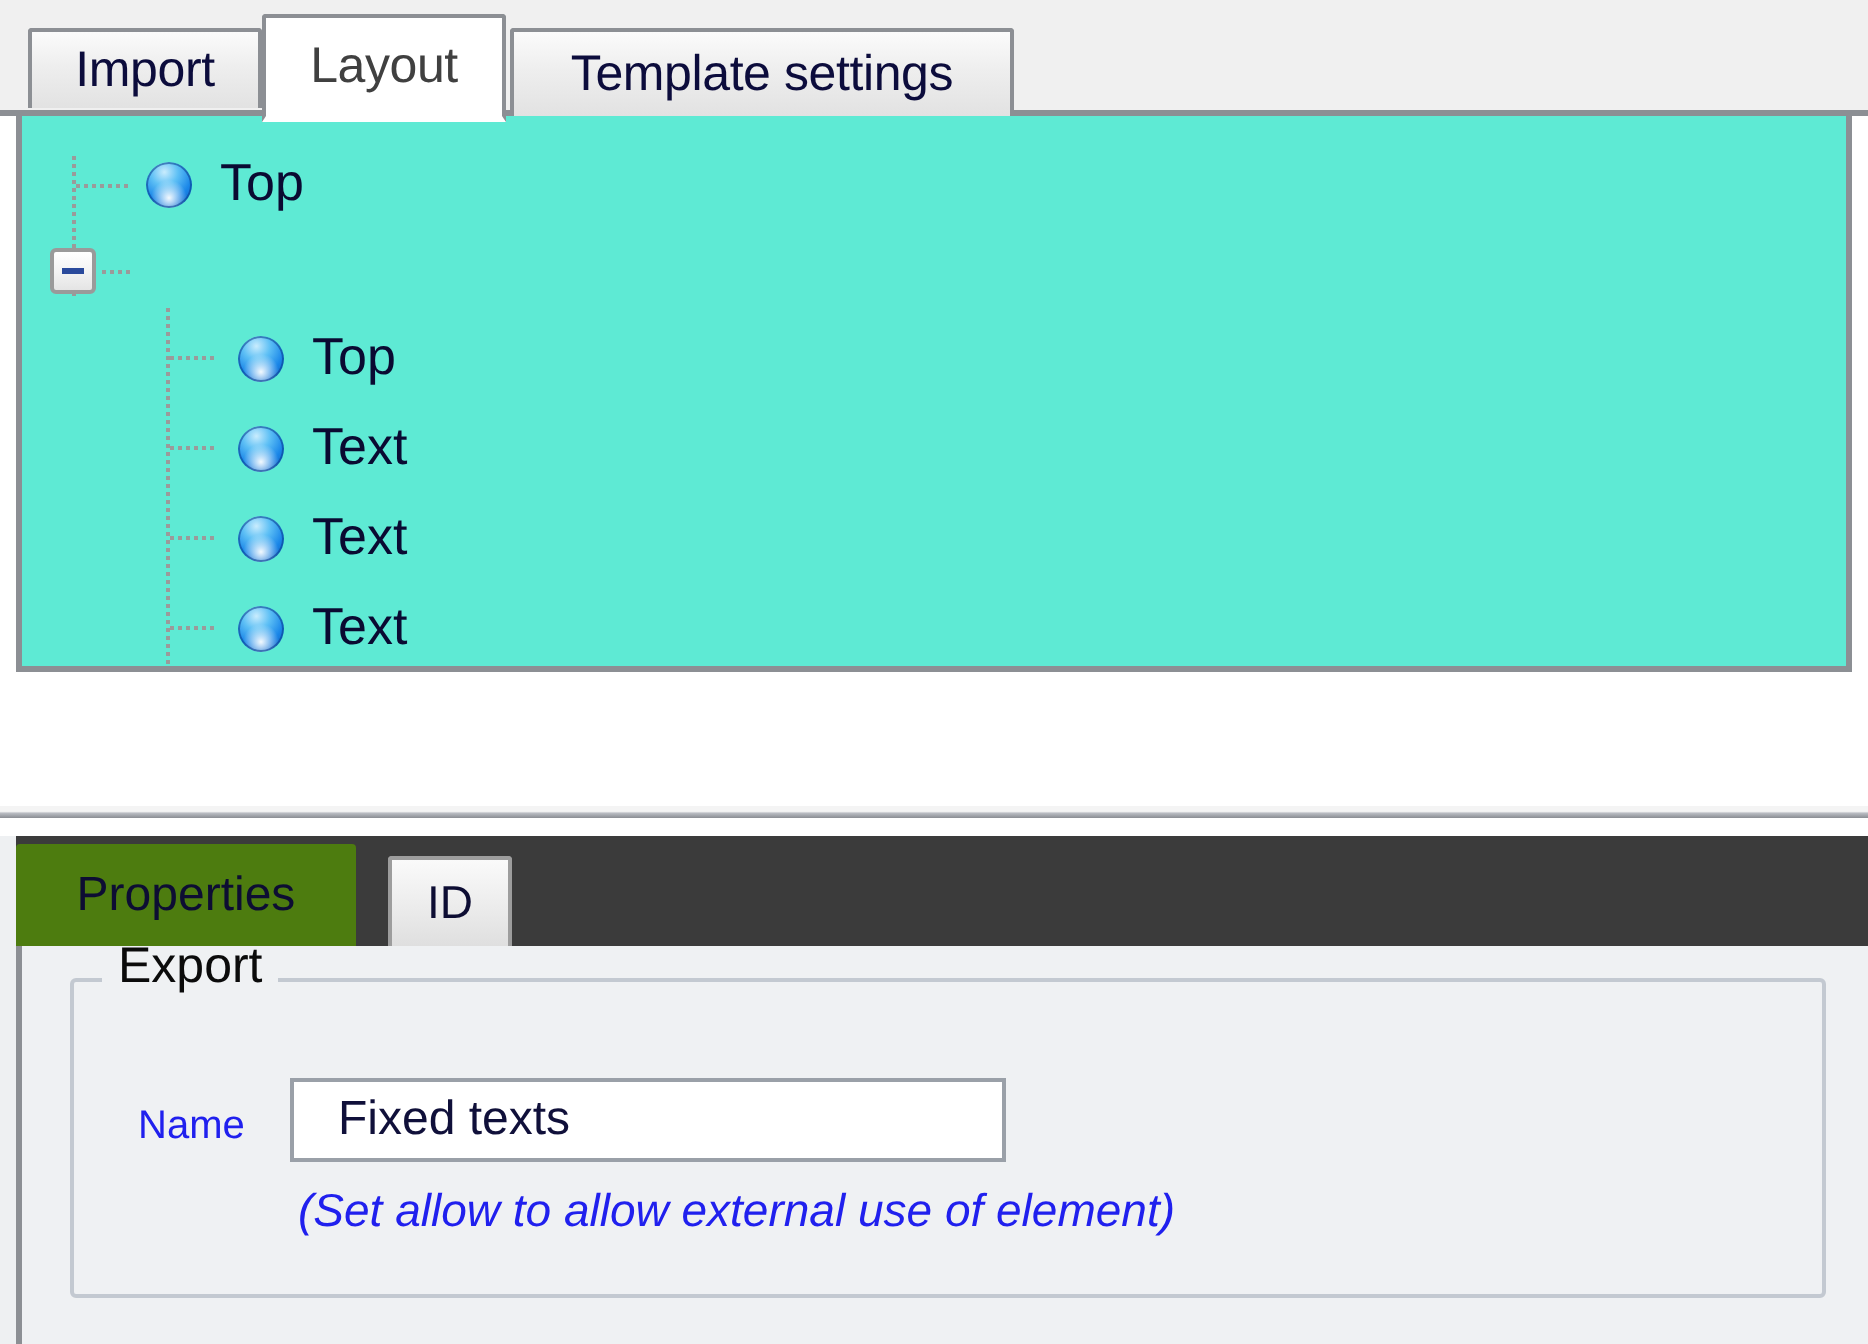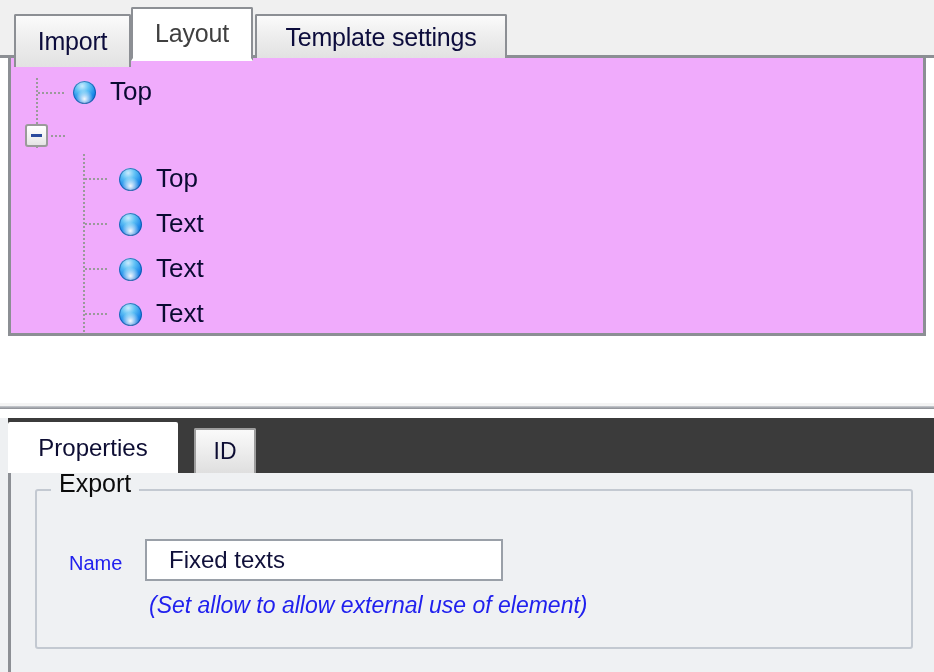--- a/index.html
+++ b/index.html
@@ -56,34 +56,34 @@
     font-size: 25px;
     line-height: 1;
     letter-spacing: -0.2px;
     z-index: 2;
   }
   .tab.selected {
     background: #ffffff;
     z-index: 5;
     color: #404040;
   }
-  #tab-import  { left: 14px;  top: 14px; width: 117px; height: 53px; }
+  #tab-import  { left: 14px;  top: 14px; width: 117px; height: 40px; }
   #tab-layout  { left: 131px; top: 7px;  width: 122px; height: 54px;
                  border-bottom: 3px solid #ffffff; }
   #tab-template{ left: 255px; top: 14px; width: 252px; height: 44px; }
 
   
   #tree-box {
     position: absolute;
     left: 8px;
     top: 58px;
     width: 918px;
     height: 278px;
     box-sizing: border-box;
-    background: #f0abfc;
+    background: #5eead4;
     border: 3px solid #8c8f94;
     border-top: none;
     overflow: hidden;
   }
   .tree {
     position: relative;
     width: 100%;
     height: 100%;
   }
   .tree-row {
@@ -223,21 +223,21 @@
     display: flex;
     align-items: center;
     justify-content: center;
     font-size: 24px;
     color: #0d0d33;
     line-height: 1;
   }
   #ptab-properties {
     left: 0px; top: 4px;
     width: 170px; height: 51px;
-    background: #ffffff;
+    background: #4d7c0f;
     border-radius: 2px 2px 0 0;
     z-index: 3;
   }
   #ptab-id {
     left: 176px; top: 10px;
     width: 62px; height: 45px;
     background: linear-gradient(to bottom, #fafafa 0%, #ededed 50%, #dfdfdf 100%);
     border: 2px solid #9d9d9d;
     border-bottom: none;
     border-radius: 2px 2px 0 0;

